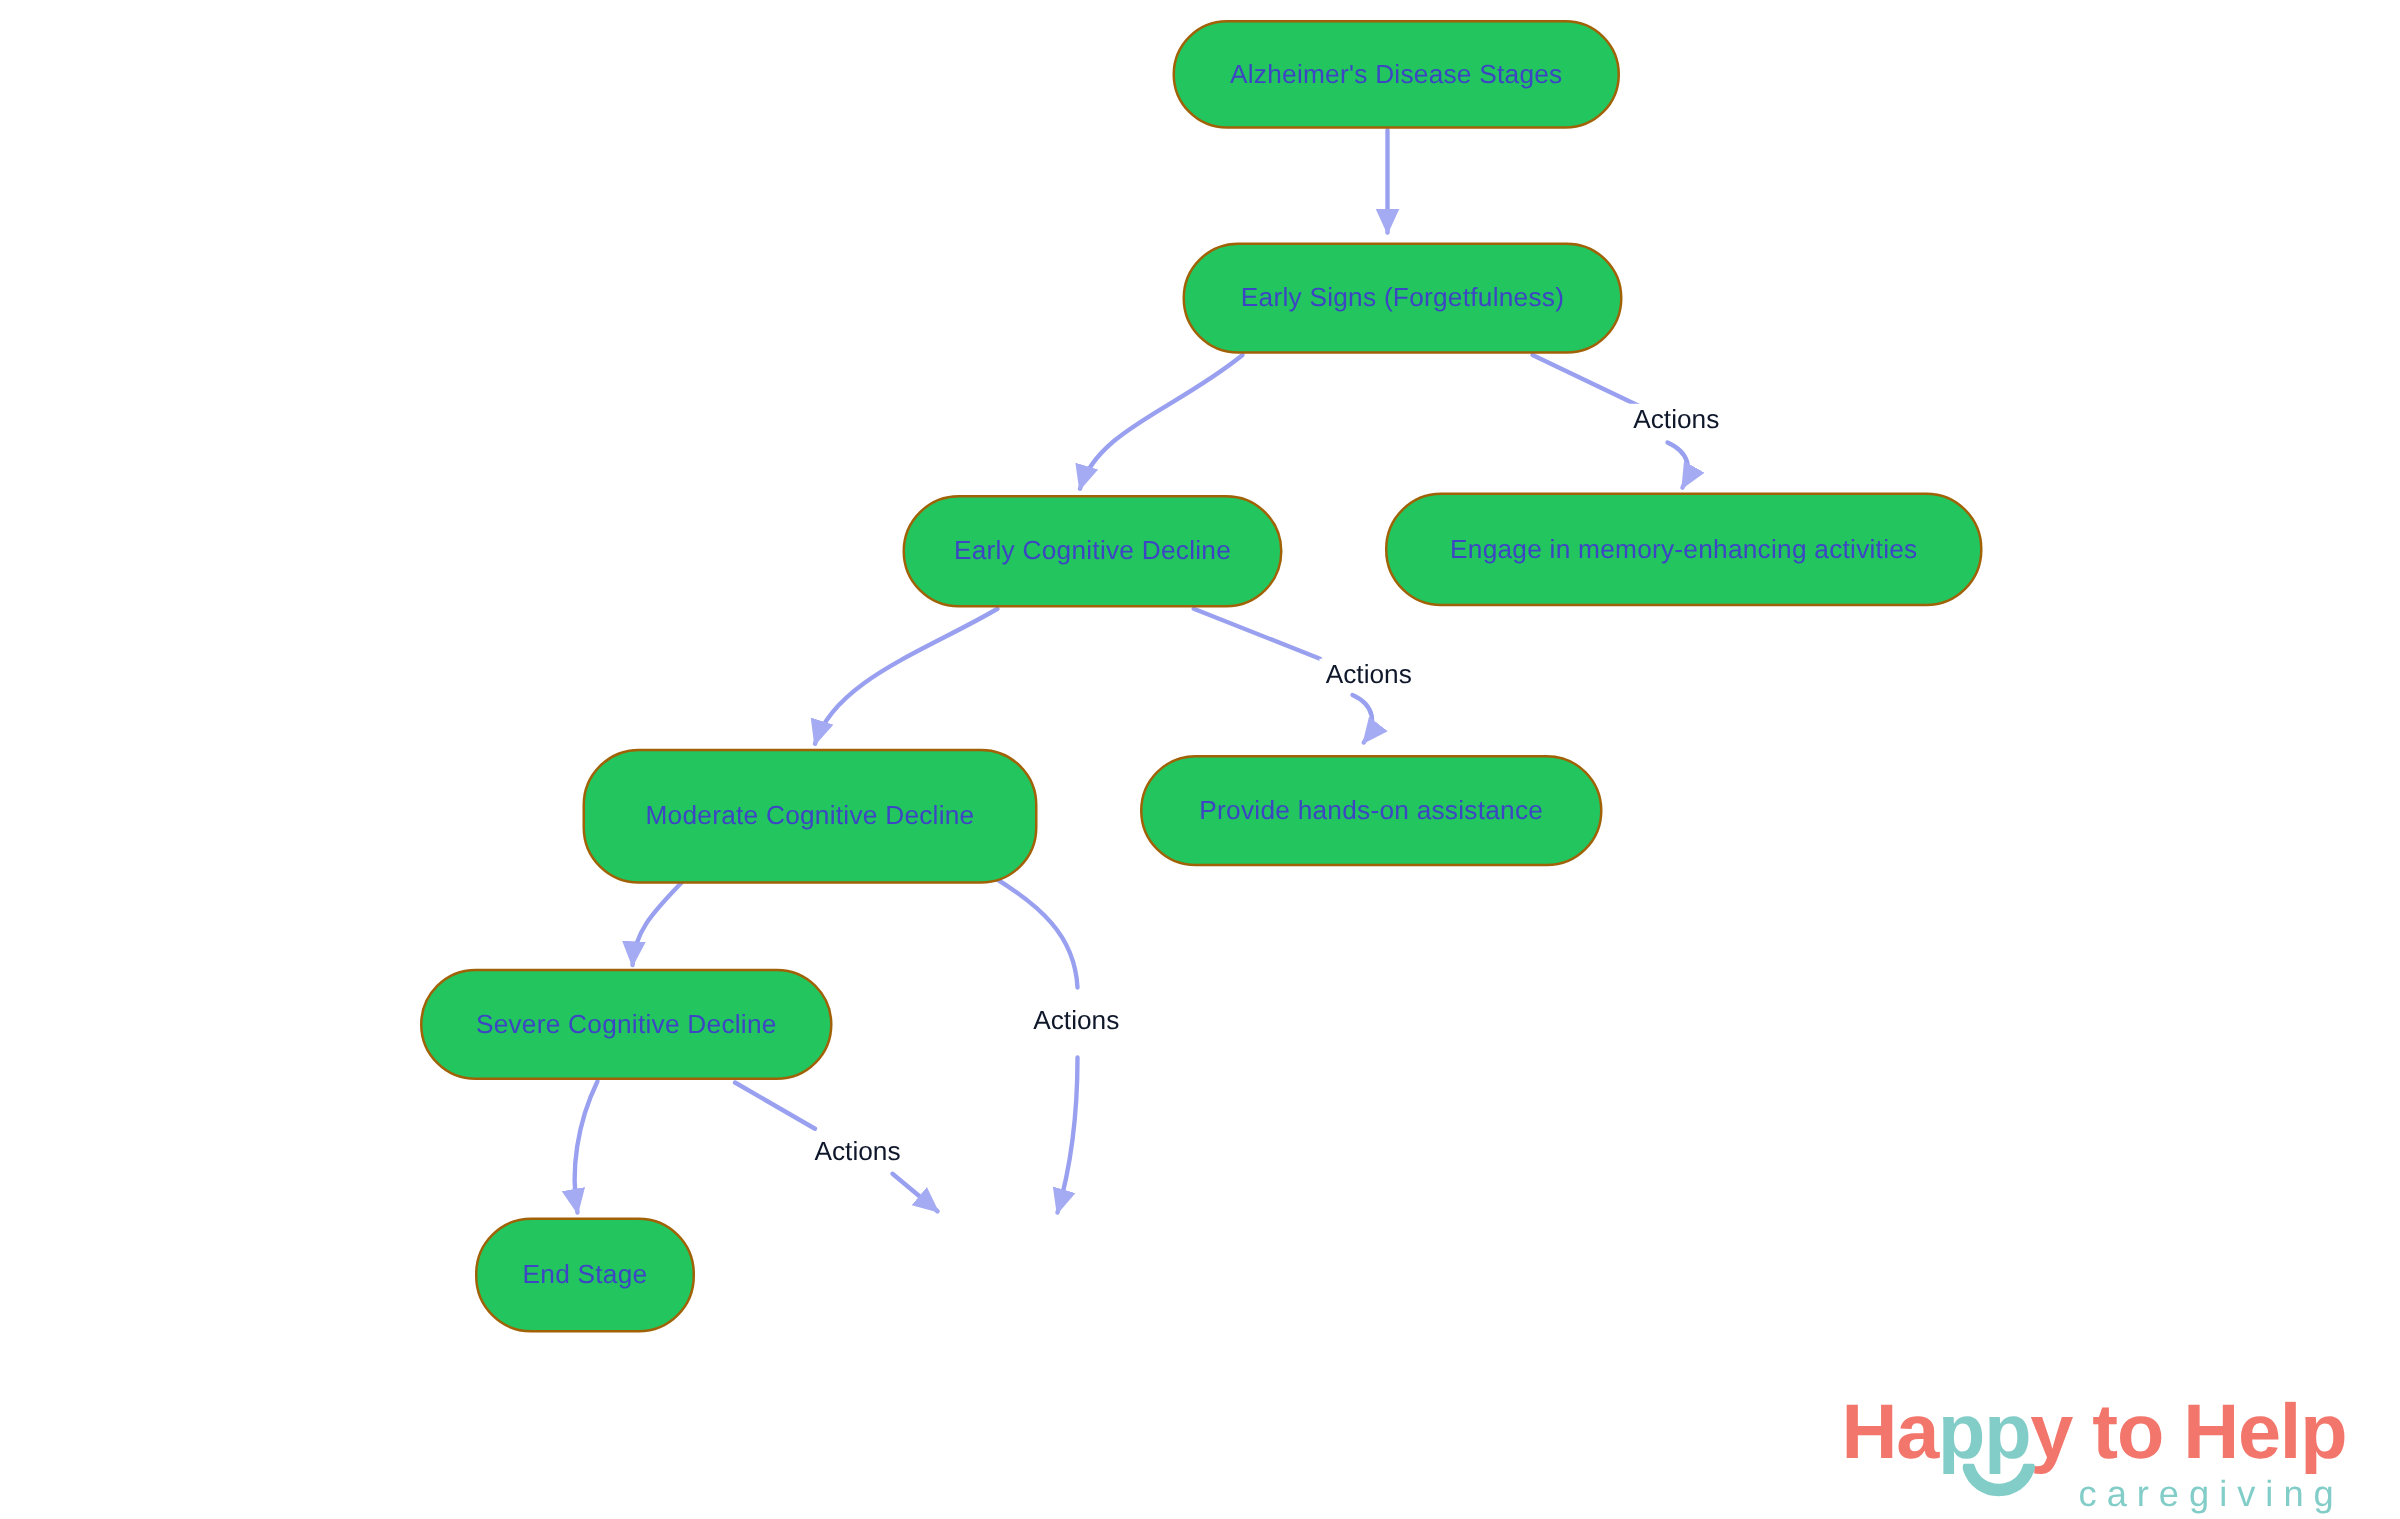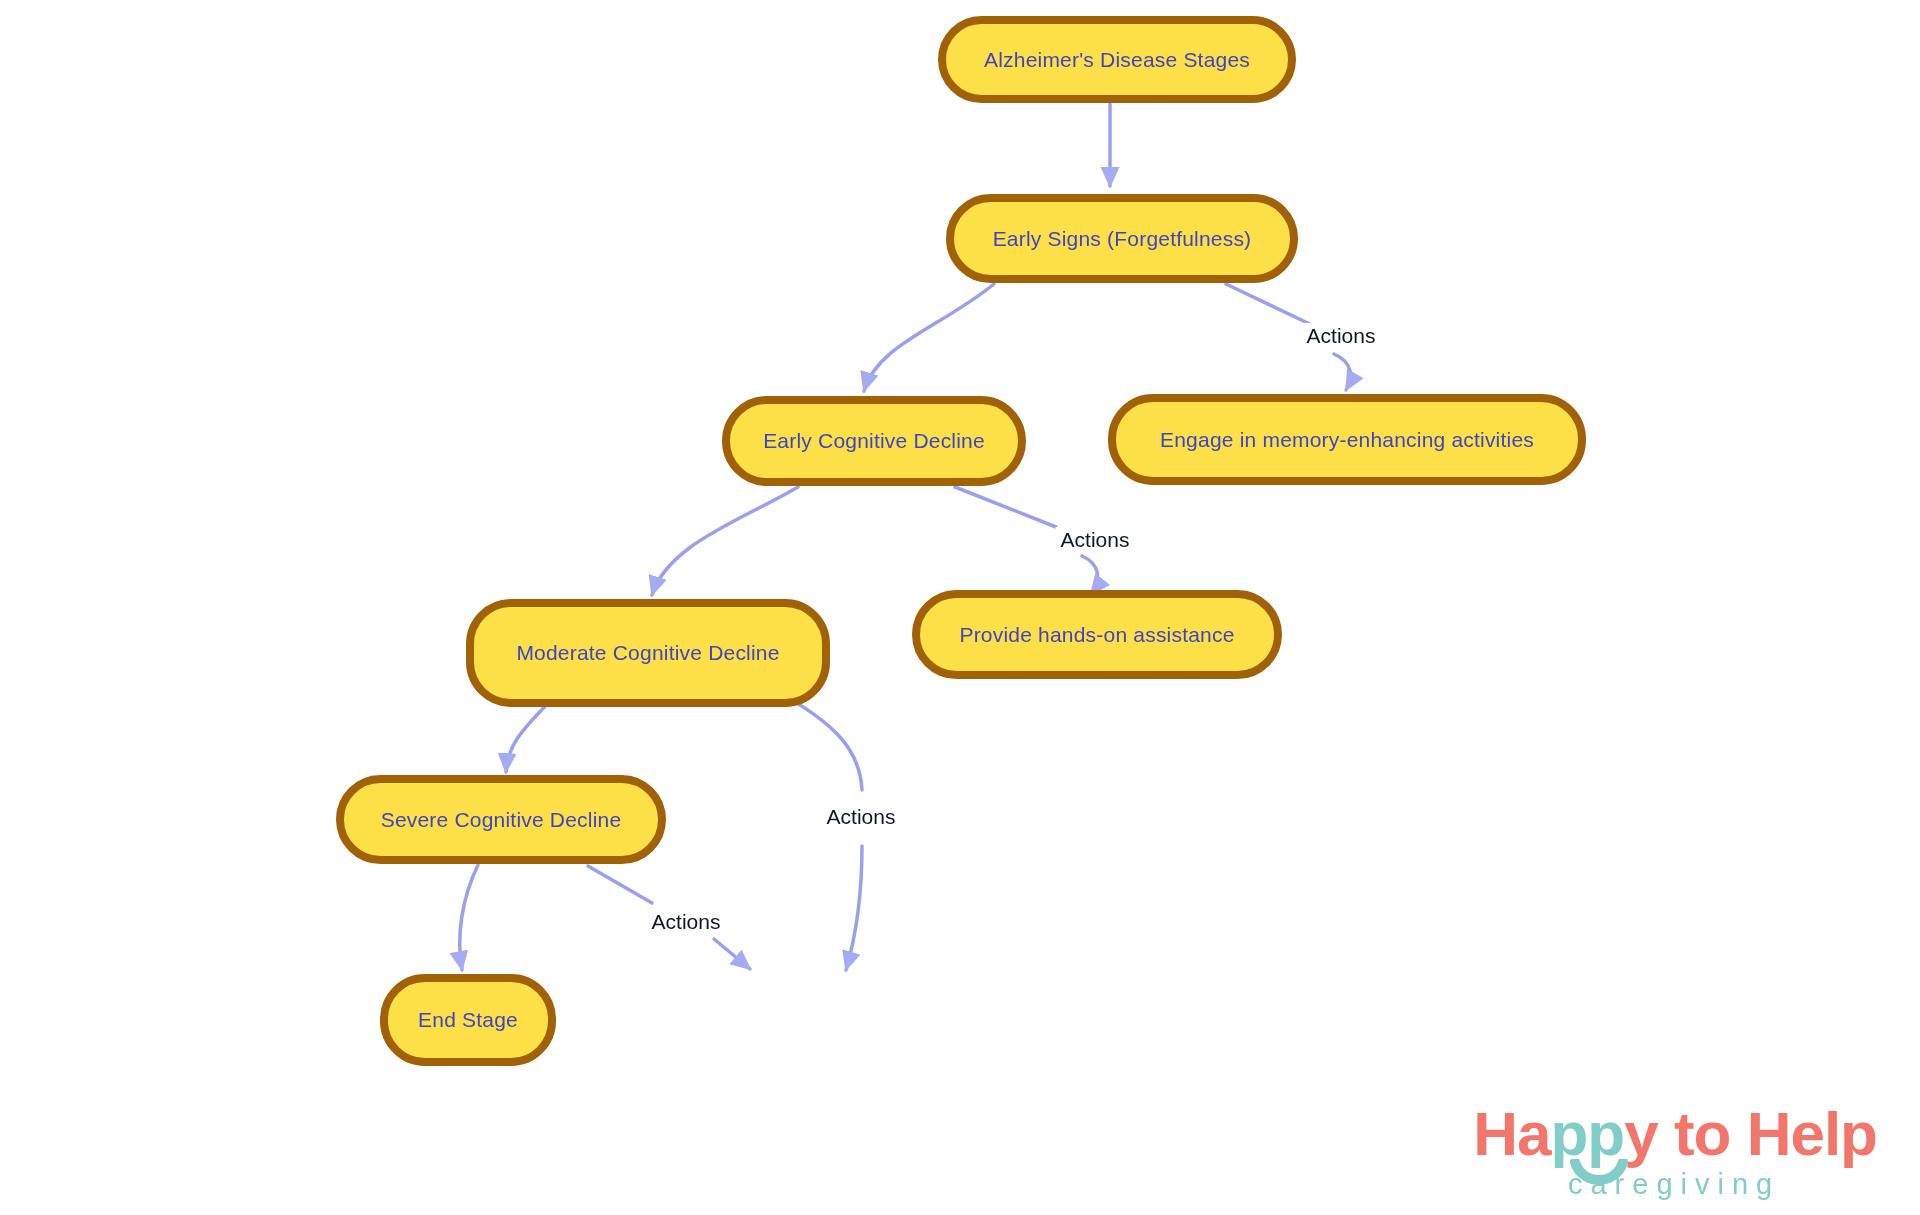--- a/index.html
+++ b/index.html
@@ -7,41 +7,41 @@
   body { font-family: "Liberation Sans", sans-serif; position: relative; }
 
   #canvas { position: relative; width: 1920px; height: 1215px; background: #ffffff; }
 
   #edges-svg { position: absolute; left: 0; top: 0; width: 1920px; height: 1215px; }
   .edge { fill: none; stroke: #99a0ef; stroke-width: 3.5px; stroke-linecap: round; }
 
   .node {
     position: absolute;
     display: flex; align-items: center; justify-content: center;
-    background: #fde047;
-    border: 8px solid #a16207;
+    background: #22c55e;
+    border: 2px solid #a16207;
     border-radius: 45px;
     color: #3d45c4;
     font-size: 21px;
     letter-spacing: 0.2px;
     text-align: center;
     white-space: nowrap;
   }
 
   .edge-label {
     position: absolute;
     transform: translate(-50%, -50%);
     color: #0f172a;
     font-size: 21px;
     background: #ffffff;
     padding: 1px 5px;
     white-space: nowrap;
   }
 
-  .logo { position: absolute; right: 43px; bottom: 14px; text-align: center; }
+  .logo { position: absolute; right: 43px; bottom: 2px; text-align: right; }
   .logo-main {
     font-size: 62px; font-weight: 700; letter-spacing: -1px;
     color: #f2766b; line-height: 1.05; position: relative;
   }
   .logo-main .teal { color: #82cdc8; }
   .logo-main .coral { color: #f2766b; }
   .logo-smile { position: absolute; left: 97px; top: 58px; }
   .logo-sub {
     font-size: 29px; font-weight: 500; color: #82cdc8;
     letter-spacing: 8px; margin-top: 2px; margin-right: 2px;
@@ -95,21 +95,21 @@
   </div>
 
   <div class="node" style="left:1108px; top:394px; width:478px; height:91px;">
     <span>Engage in memory-enhancing activities</span>
   </div>
 
   <div class="node" style="left:466px; top:599px; width:364px; height:108px;">
     <span>Moderate Cognitive Decline</span>
   </div>
 
-  <div class="node" style="left:912px; top:590px; width:370px; height:89px;">
+  <div class="node" style="left:912px; top:604px; width:370px; height:89px;">
     <span>Provide hands-on assistance</span>
   </div>
 
   <div class="node" style="left:336px; top:775px; width:330px; height:89px;">
     <span>Severe Cognitive Decline</span>
   </div>
 
   <div class="node" style="left:380px; top:974px; width:176px; height:92px;">
     <span>End Stage</span>
   </div>

